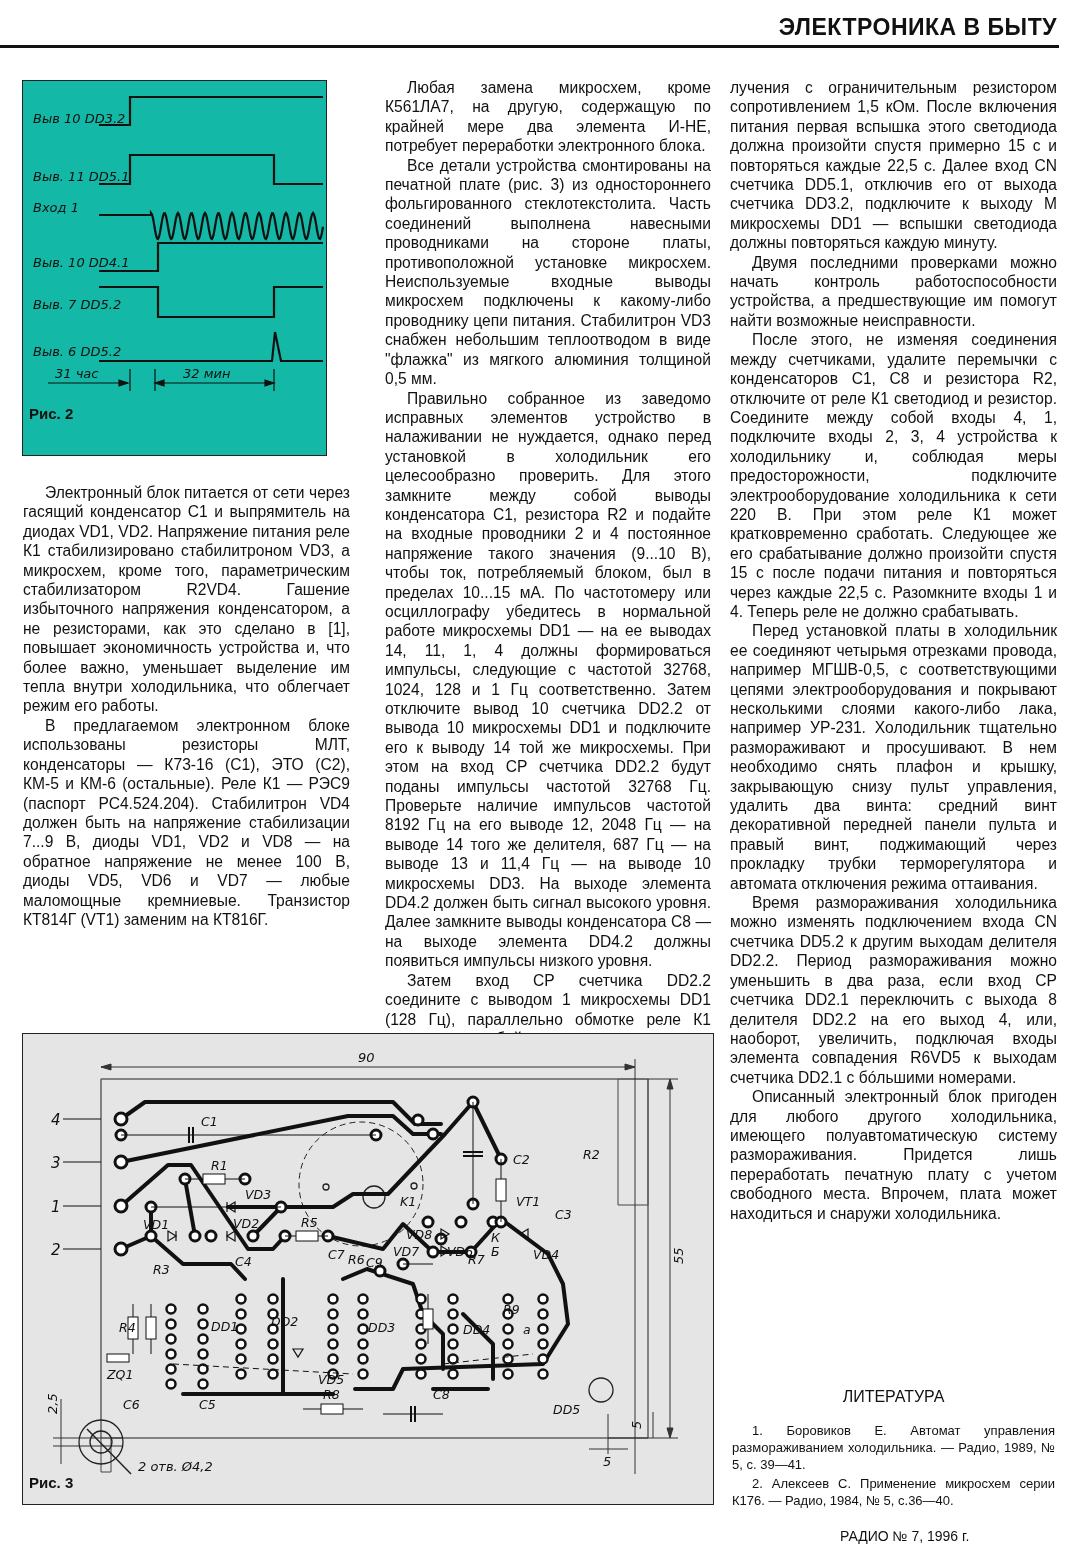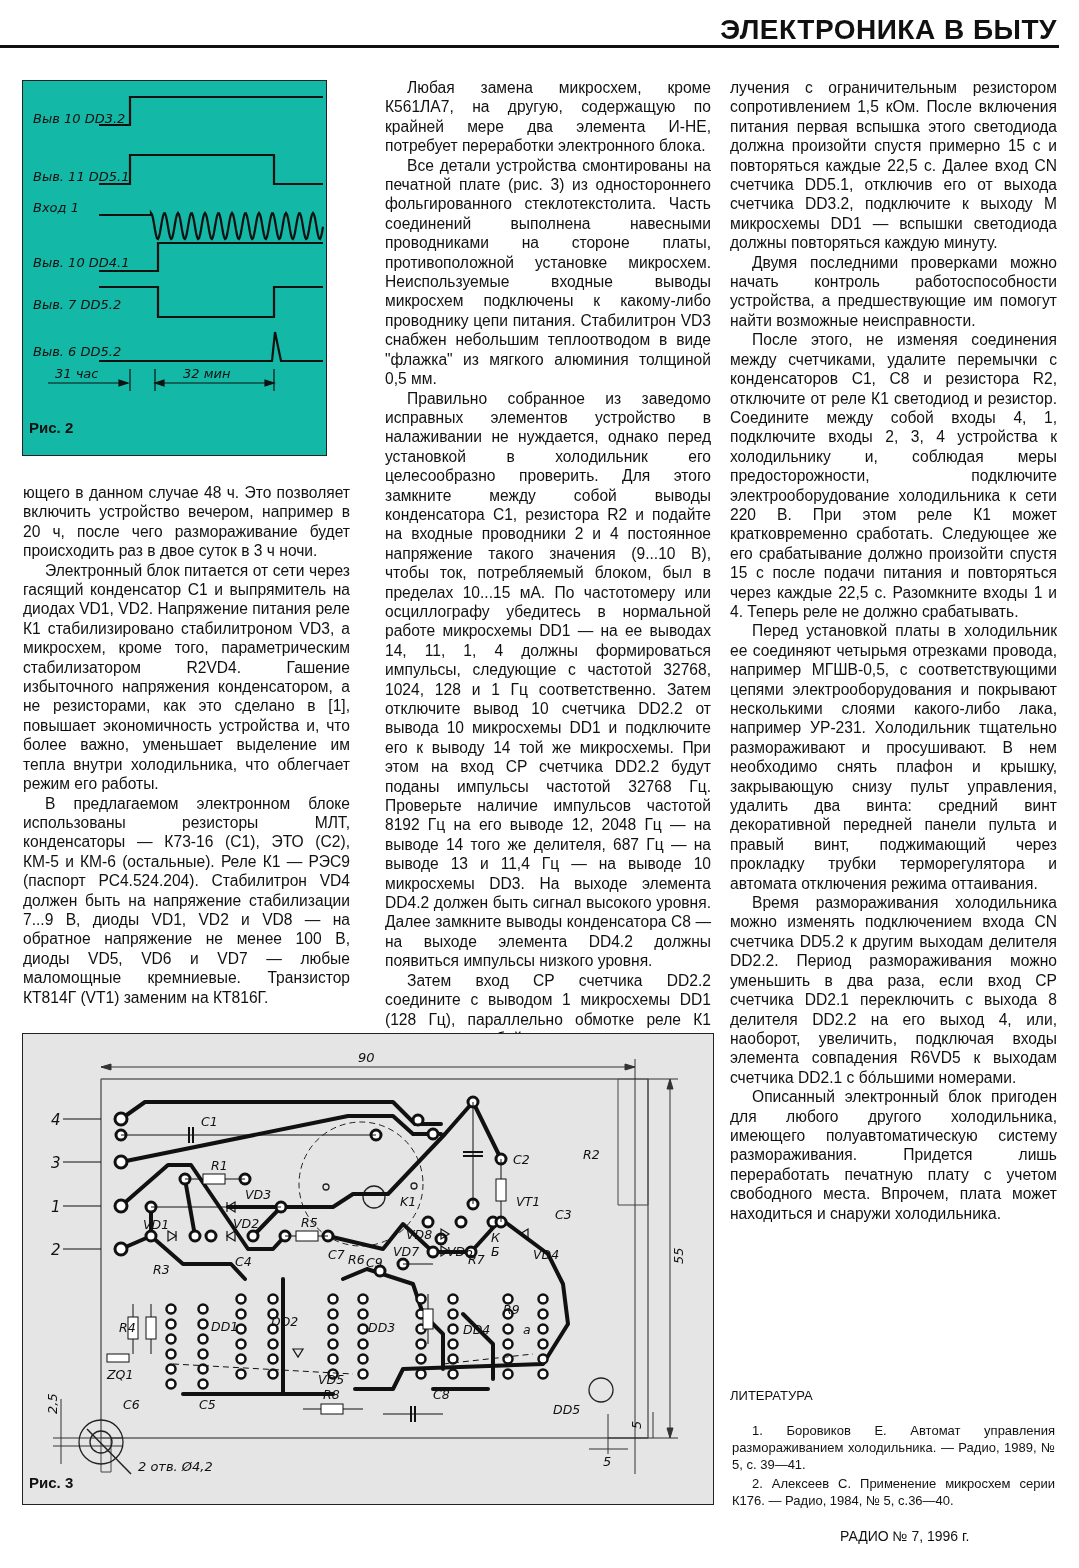--- a/index.html
+++ b/index.html
@@ -1,31 +1,31 @@
 <!DOCTYPE html>
 <html><head>
 <meta charset="utf-8">
 <style>
   html, body { margin: 0; padding: 0; background: #ffffff; }
   body { width: 1079px; height: 1568px; position: relative; overflow: hidden;
          font-family: "Liberation Sans", sans-serif; color: #111; }
   .header-title { position: absolute; right: 22px; top: 14px; font-weight: bold;
-         font-size: 28px; letter-spacing: 0.5px; }
+         font-size: 23px; letter-spacing: 0.5px; }
   .header-rule { position: absolute; left: 0; right: 20px; top: 45px; height: 3px; background: #111; }
   .col { position: absolute; font-size: 15.6px; line-height: 19.4px; text-align: justify; }
   .col p { margin: 0; text-indent: 22px; }
   .col p.cont { text-indent: 0; }
   #col1-text { left: 23px; top: 483px; width: 327px; }
   #col2-text { left: 385px; top: 78px; width: 326px; }
   #col3-text { left: 730px; top: 78px; width: 327px; }
   .fig { position: absolute; border: 1.5px solid #222; background: #14b8a6; }
   #fig2 { left: 22px; top: 80px; width: 303px; height: 374px; }
   .fig-caption { position: absolute; font-weight: bold; font-size: 15px; }
-  .lit-title { position: absolute; left: 730px; top: 1388px; width: 327px; 
-               font-size: 13px; }
+  .lit-title { position: absolute; left: 730px; top: 1388px; width: 327px; text-align: center;
+               font-size: 16px; }
   .lit { position: absolute; left: 730px; width: 327px; font-size: 13px; line-height: 17px; text-align: justify; }
   .lit p { margin: 2px; text-indent: 20px; }
   .footer-mag { position: absolute; left: 840px; top: 1528px; font-size: 14px; }
   .footer-page { position: absolute; left: 1086px; top: 1519px; font-size: 23px; font-weight: bold; }
   svg text { font-family: "DejaVu Sans", sans-serif; font-style: italic; }
 </style>
 </head>
 <body>
 
 <div class="header-title">ЭЛЕКТРОНИКА В БЫТУ</div>
@@ -55,25 +55,24 @@
       <line x1="25" y1="302" x2="105" y2="302"></line>
       <polygon points="105,302 96,299 96,305"></polygon>
       <line x1="107" y1="288" x2="107" y2="310"></line>
       <line x1="132" y1="288" x2="132" y2="310"></line>
       <line x1="251" y1="288" x2="251" y2="310"></line>
       <line x1="132" y1="302" x2="251" y2="302"></line>
       <polygon points="132,302 141,299 141,305"></polygon>
       <polygon points="251,302 242,299 242,305"></polygon>
     </g>
   </svg>
-  <div class="fig-caption" style="left:6px; top:338px;">Рис. 2</div>
+  <div class="fig-caption" style="left:6px; top:324px;">Рис. 2</div>
 </div>
 
 <div class="col" id="col1-text">
-  <p class="cont">ющего в данном случае 48 ч. Это позволяет включить устройство вечером, например в 20 ч, после чего размораживание будет происходить раз в двое суток в 3 ч ночи.</p>
   <p>Электронный блок питается от сети через гасящий конденсатор С1 и выпрямитель на диодах VD1, VD2. Напряжение питания реле К1 стабилизировано стабилитроном VD3, а микросхем, кроме того, параметрическим стабилизатором R2VD4. Гашение избыточного напряжения конденсатором, а не резисторами, как это сделано в [1], повышает экономичность устройства и, что более важно, уменьшает выделение им тепла внутри холодильника, что облегчает режим его работы.</p>
   <p>В предлагаемом электронном блоке использованы резисторы МЛТ, конденсаторы — К73-16 (С1), ЭТО (С2), КМ-5 и КМ-6 (остальные). Реле К1 — РЭС9 (паспорт РС4.524.204). Стабилитрон VD4 должен быть на напряжение стабилизации 7...9 В, диоды VD1, VD2 и VD8 — на обратное напряжение не менее 100 В, диоды VD5, VD6 и VD7 — любые маломощные кремниевые. Транзистор КТ814Г (VT1) заменим на КТ816Г.</p>
 </div>
 
 <div class="col" id="col2-text">
   <p>Любая замена микросхем, кроме К561ЛА7, на другую, содержащую по крайней мере два элемента И-НЕ, потребует переработки электронного блока.</p>
   <p>Все детали устройства смонтированы на печатной плате (рис. 3) из одностороннего фольгированного стеклотекстолита. Часть соединений выполнена навесными проводниками на стороне платы, противоположной установке микросхем. Неиспользуемые входные выводы микросхем подключены к какому-либо проводнику цепи питания. Стабилитрон VD3 снабжен небольшим теплоотводом в виде "флажка" из мягкого алюминия толщиной 0,5 мм.</p>
   <p>Правильно собранное из заведомо исправных элементов устройство в налаживании не нуждается, однако перед установкой в холодильник его целесообразно проверить. Для этого замкните между собой выводы конденсатора С1, резистора R2 и подайте на входные проводники 2 и 4 постоянное напряжение такого значения (9...10 В), чтобы ток, потребляемый блоком, был в пределах 10...15 мА. По частотомеру или осциллографу убедитесь в нормальной работе микросхемы DD1 — на ее выводах 14, 11, 1, 4 должны формироваться импульсы, следующие с частотой 32768, 1024, 128 и 1 Гц соответственно. Затем отключите вывод 10 счетчика DD2.2 от вывода 10 микросхемы DD1 и подключите его к выводу 14 той же микросхемы. При этом на вход CP счетчика DD2.2 будут поданы импульсы частотой 32768 Гц. Проверьте наличие импульсов частотой 8192 Гц на его выводе 12, 2048 Гц — на выводе 14 того же делителя, 687 Гц — на выводе 13 и 11,4 Гц — на выводе 10 микросхемы DD3. На выходе элемента DD4.2 должен быть сигнал высокого уровня. Далее замкните выводы конденсатора С8 — на выходе элемента DD4.2 должны появиться импульсы низкого уровня.</p>
   <p>Затем вход CP счетчика DD2.2 соедините с выводом 1 микросхемы DD1 (128 Гц), параллельно обмотке реле К1 подключите любой светодиод видимого из-</p>
 </div>

